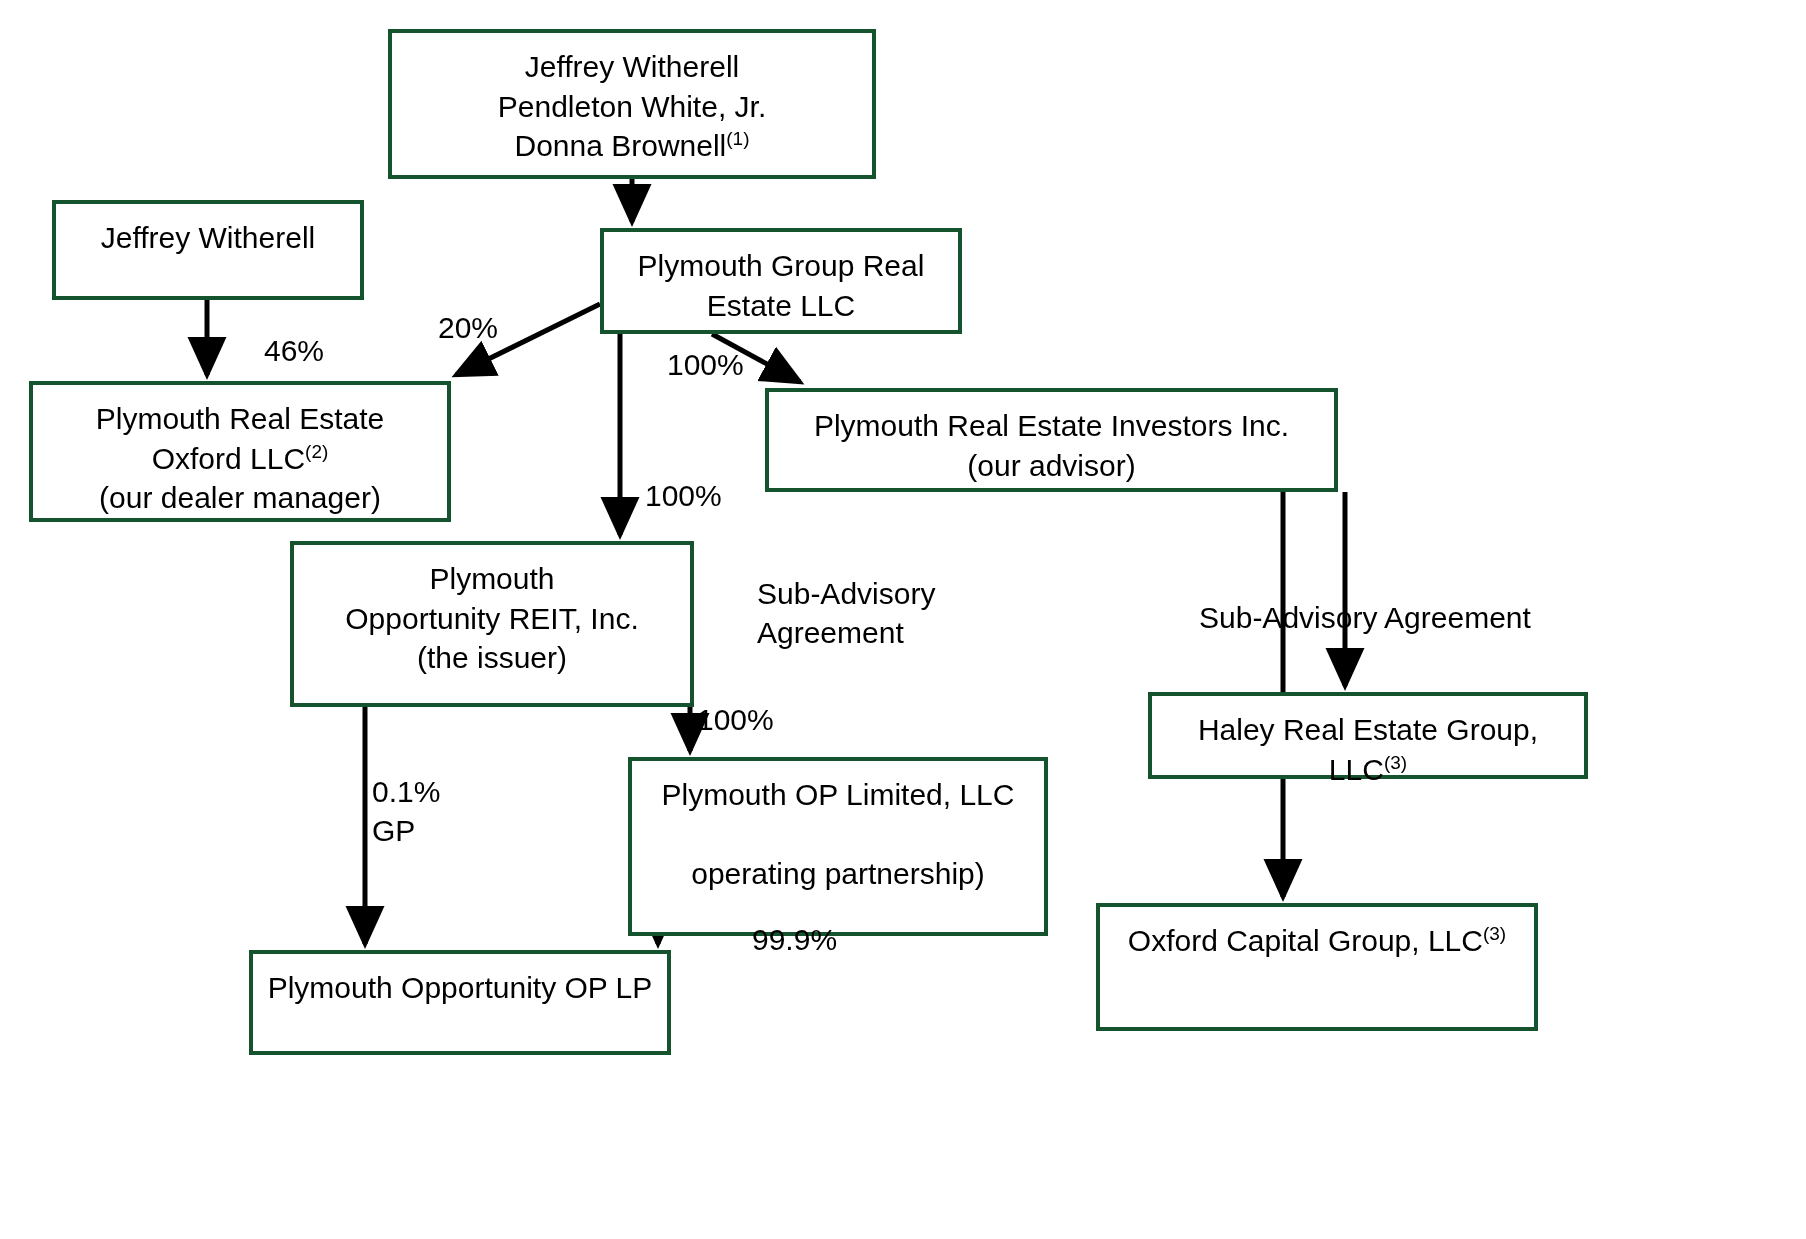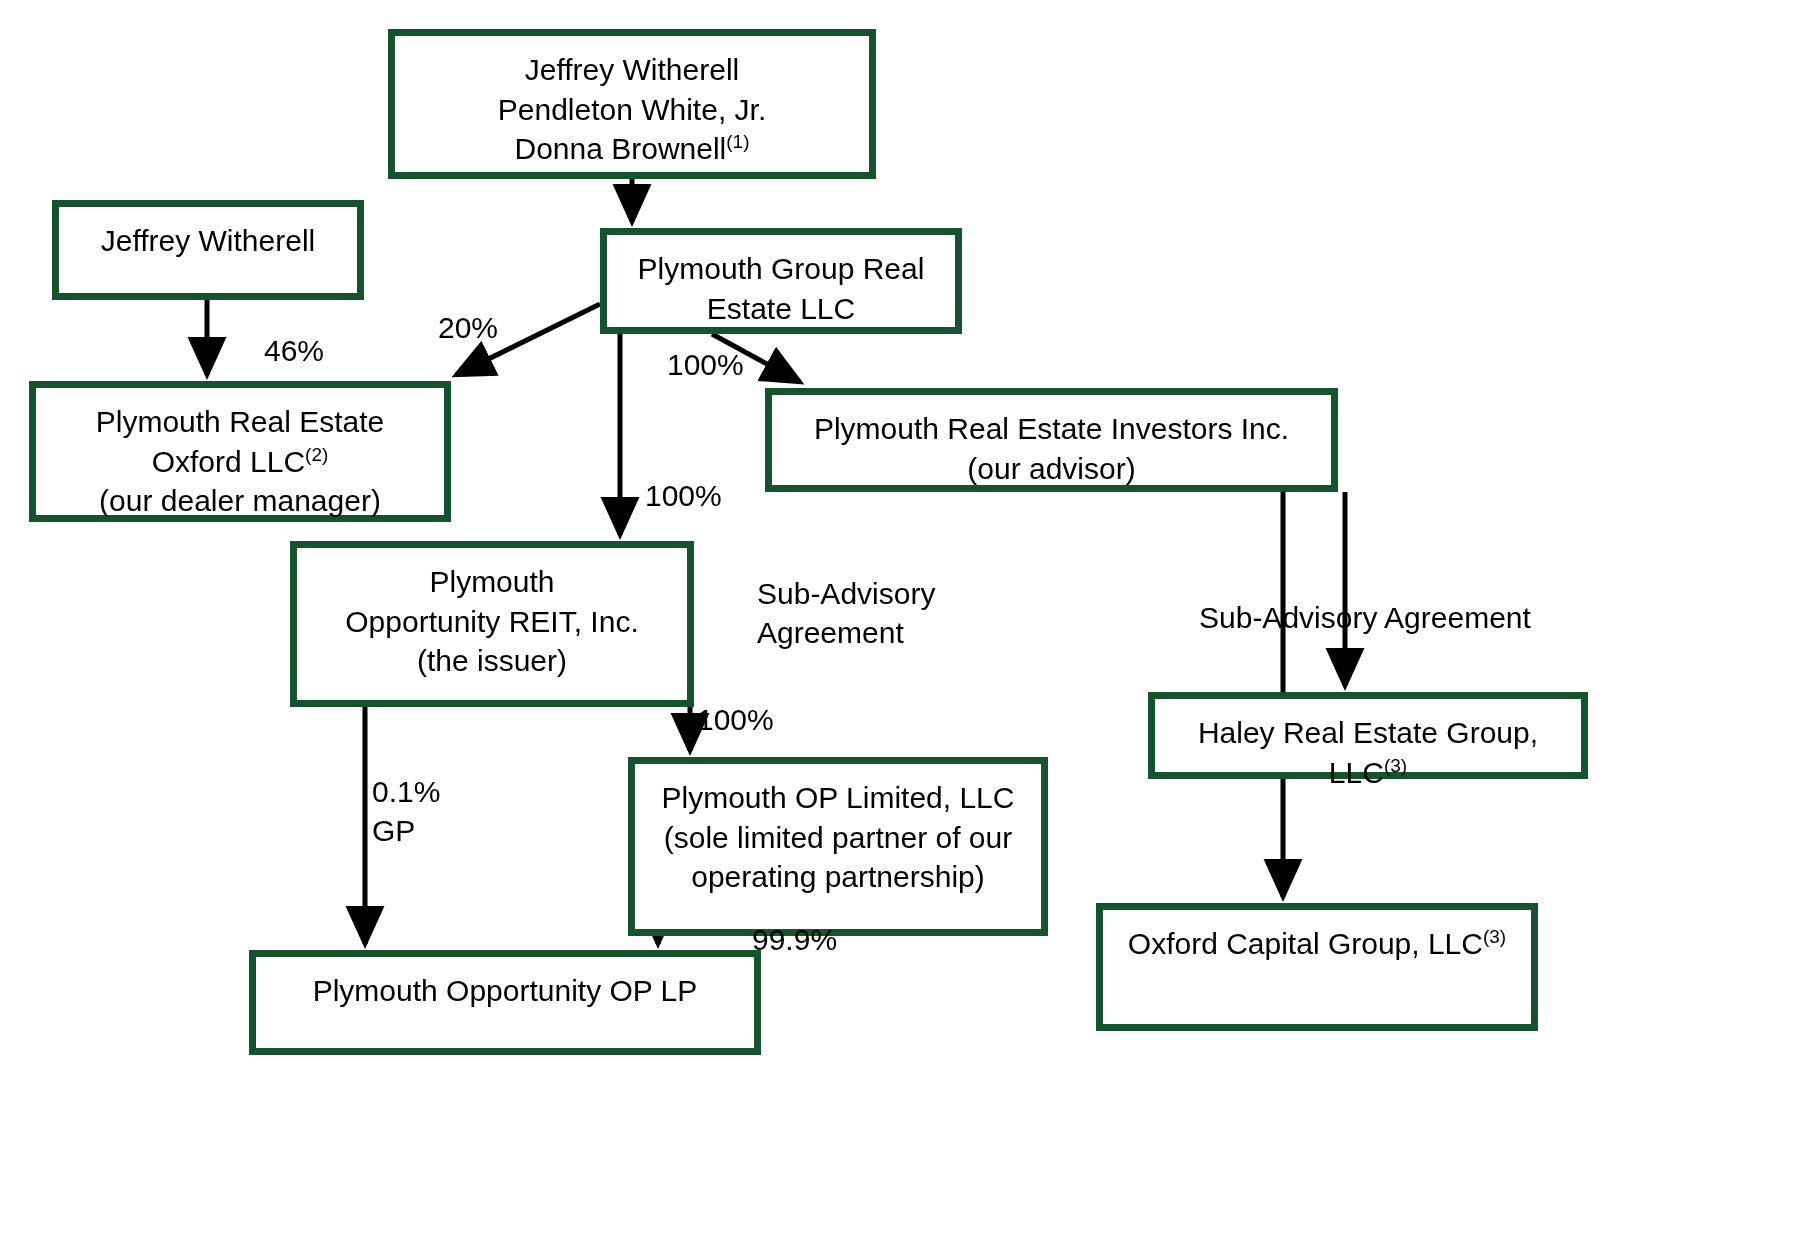--- a/index.html
+++ b/index.html
@@ -18,21 +18,21 @@
   #chart-svg {
     position: absolute;
     left: 0;
     top: 0;
     width: 1806px;
     height: 1239px;
   }
   .node-box {
     position: absolute;
     box-sizing: border-box;
-    border: 7px solid #14532d;
+    border: 4px solid #14532d;
     background: #ffffff;
     display: flex;
     align-items: flex-start;
     justify-content: center;
     padding-top: 14px;
   }
   .node-text {
     text-align: center;
     font-size: 30px;
     line-height: 1.32;
@@ -110,28 +110,28 @@
 
   <div class="node-box" style="left:290px; top:541px; width:404px; height:166px;">
     <div class="node-text"><span>Plymouth</span><br><span>Opportunity REIT, Inc.</span><br><span>(the issuer)</span></div>
   </div>
 
   <div class="node-box" style="left:1148px; top:692px; width:440px; height:87px;">
     <div class="node-text"><span>Haley Real Estate Group,</span><br><span>LLC</span><span class="sup">(3)</span></div>
   </div>
 
   <div class="node-box" style="left:628px; top:757px; width:420px; height:179px;">
-    <div class="node-text"><span>Plymouth OP Limited, LLC</span><br><span>(sole limited partner of our</span><br><span>operating partnership)</span></div>
+    <div class="node-text"><span>Plymouth OP Limited, LLC</span><br><br><span>operating partnership)</span></div>
   </div>
 
   <div class="node-box" style="left:1096px; top:903px; width:442px; height:128px;">
     <div class="node-text"><span>Oxford Capital Group, LLC</span><span class="sup">(3)</span></div>
   </div>
 
-  <div class="node-box" style="left:249px; top:950px; width:512px; height:105px;">
+  <div class="node-box" style="left:249px; top:950px; width:422px; height:105px;">
     <div class="node-text"><span>Plymouth Opportunity OP LP</span></div>
   </div>
 
   <div class="edge-label" style="left:264px; top:331px;">46%</div>
   <div class="edge-label" style="left:438px; top:308px;">20%</div>
   <div class="edge-label" style="left:667px; top:345px;">100%</div>
   <div class="edge-label" style="left:645px; top:476px;">100%</div>
   <div class="edge-label" style="left:757px; top:574px;">Sub-Advisory
 Agreement</div>
   <div class="edge-label" style="left:1199px; top:598px;">Sub-Advisory Agreement</div>

